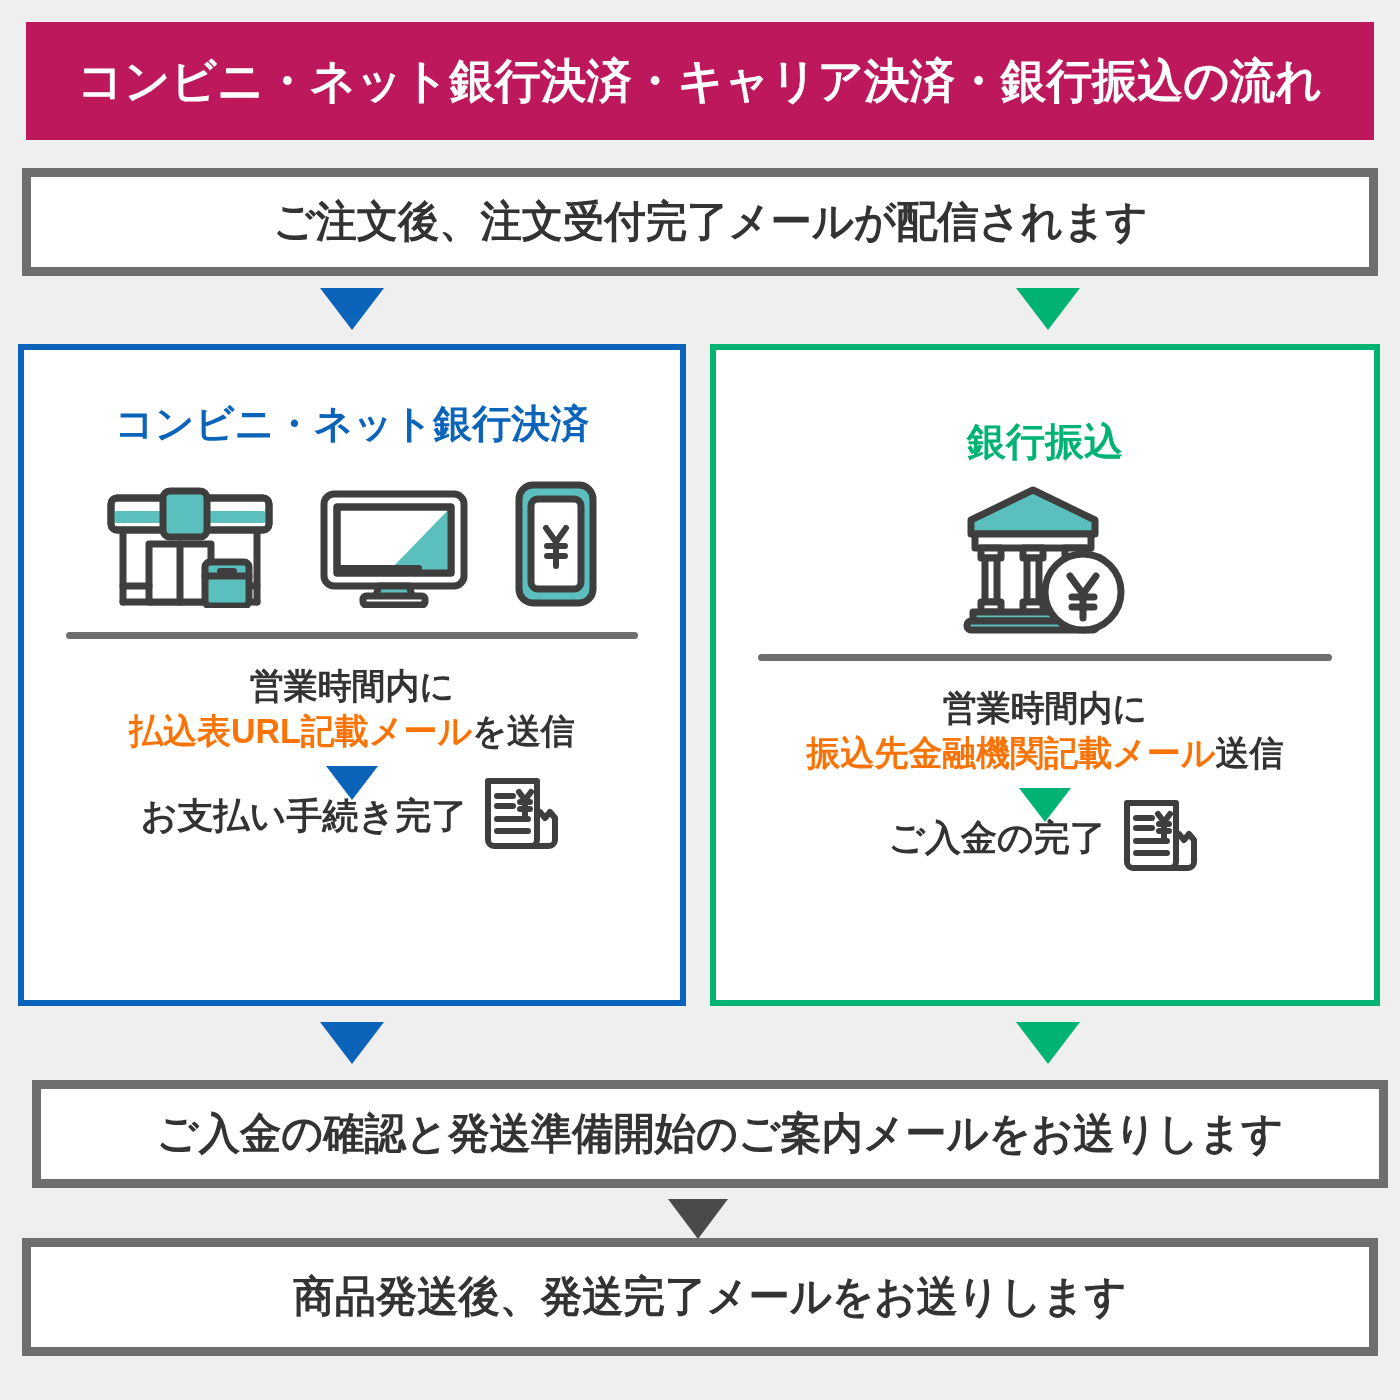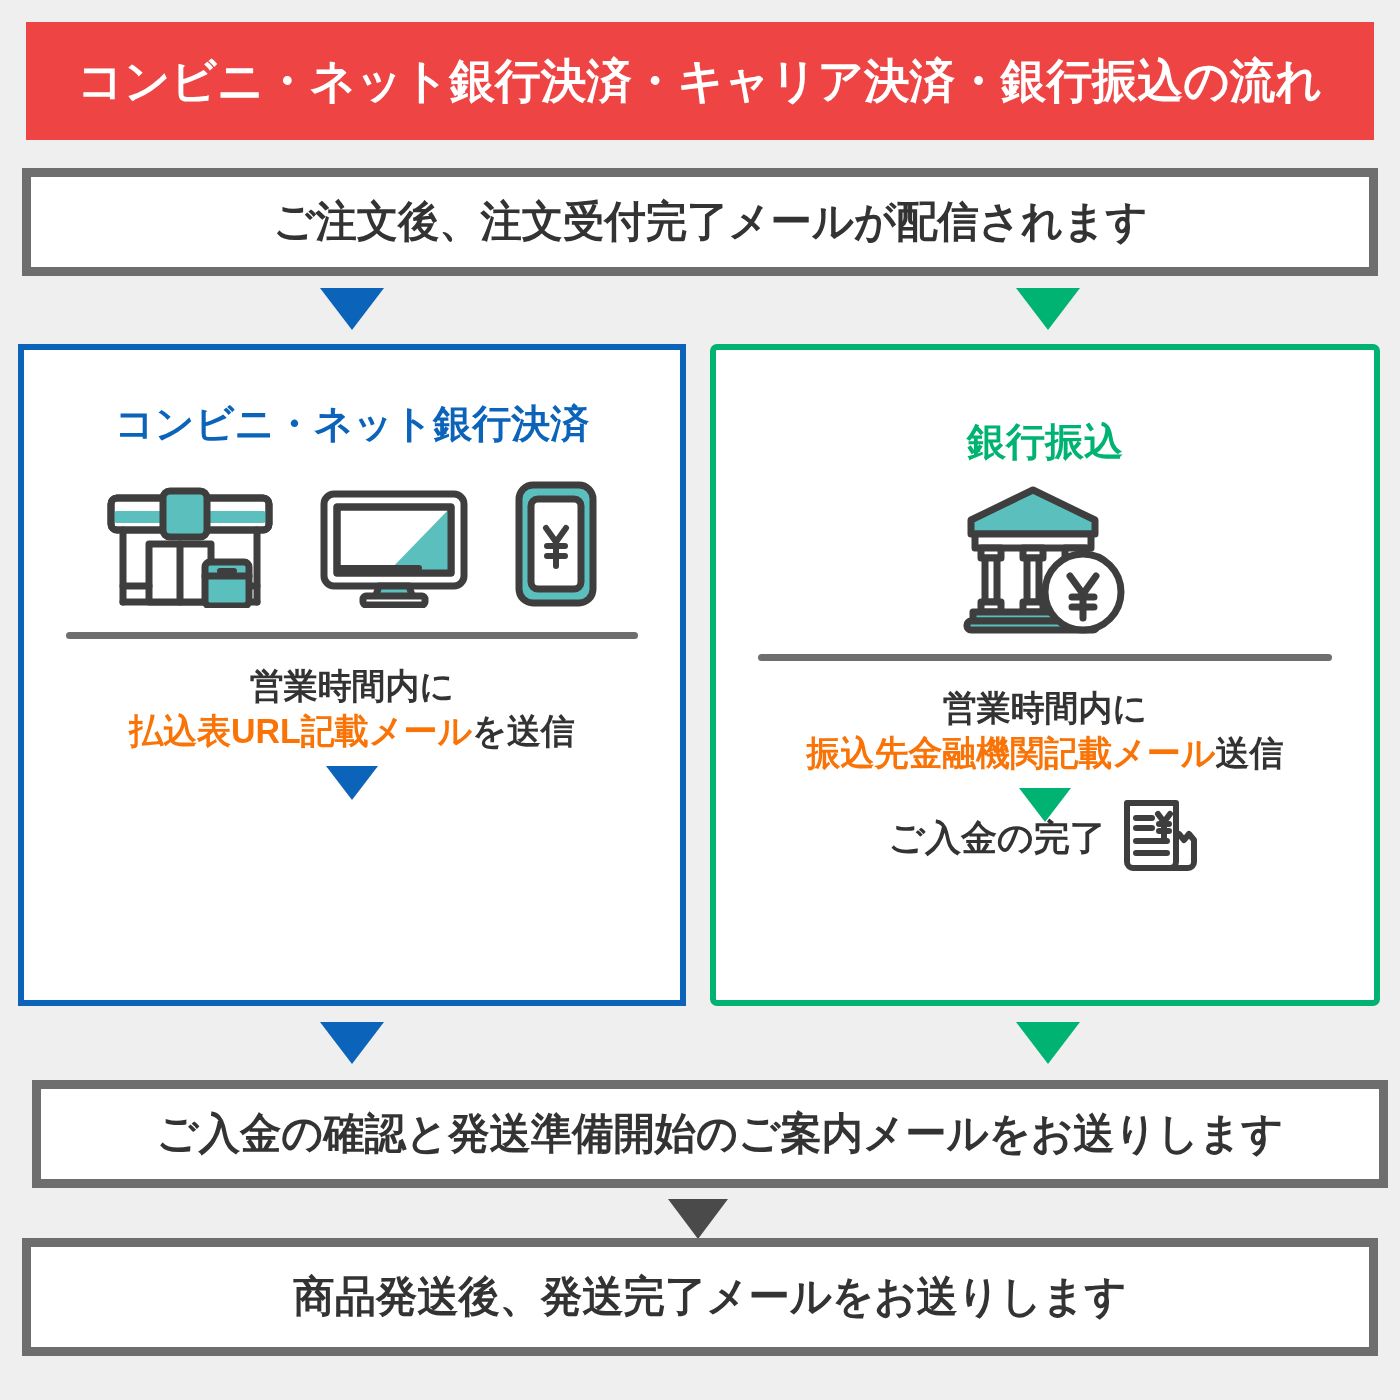--- a/index.html
+++ b/index.html
@@ -15,21 +15,21 @@
     position: relative;
   }
 
   
   .title-bar {
     position: absolute;
     left: 26px;
     top: 22px;
     width: 1348px;
     height: 118px;
-    background: #ef4444;
+    background: #be185d;
     display: flex;
     align-items: center;
     justify-content: center;
   }
   .title-bar .title-text {
     color: #ffffff;
     font-size: 47px;
     font-weight: bold;
     letter-spacing: 0px;
     white-space: nowrap;
@@ -95,21 +95,21 @@
   
   .method-panel {
     position: absolute;
     top: 344px;
     height: 662px;
     background: #ffffff;
     box-sizing: border-box;
     border: 6px solid #0b63ba;
   }
   #panel-cvs   { left: 18px;  width: 668px; border-color: #0b63ba; }
-  #panel-bank  { left: 710px; width: 670px; border-color: #00b373; border-radius: 7px; }
+  #panel-bank  { left: 710px; width: 670px; border-color: #00b373; }
 
   .panel-heading {
     text-align: center;
     font-weight: bold;
     font-size: 39px;
     line-height: 1.12;
     white-space: nowrap;
   }
   #panel-cvs .panel-heading {
     color: #0b63ba;
@@ -248,20 +248,34 @@
   <div class="panel-body">
     <div class="line">営業時間内に</div>
     <div class="line">
       <span class="hl">払込表URL記載メール</span><span>を送信</span>
     </div>
 
     <div class="arrow-wrap">
       <span class="arrow-small blue"></span>
     </div>
 
+    <div class="final-row">
+      <span class="final-text">お支払い手続き完了</span>
+      <span>
+        <svg width="84" height="82" viewBox="0 0 84 82" fill="none">
+          <g stroke="#3e3e3e" stroke-width="6" stroke-linejoin="round" stroke-linecap="round" fill="none">
+            <path d="M56 44 L61 38 L66 44 L71 38 L76 44 V66 a6 6 0 0 1 -6 6 H52"></path>
+            <path d="M9 7 H58 V66 a6 6 0 0 1 -6 6 H15 a6 6 0 0 1 -6 -6 Z" fill="#ffffff"></path>
+            <path d="M18 22 H34 M18 32 H34"></path>
+            <path d="M40 18 L46 26 L52 18 M41 28 H51 M41 35 H51 M46 26 V42"></path>
+            <path d="M18 45 H49 M18 57 H49"></path>
+          </g>
+        </svg>
+      </span>
+    </div>
   </div>
 </div>
 
 <div class="method-panel" id="panel-bank">
 
   <div class="panel-heading">
     <span>銀行振込</span>
   </div>
 
   <div class="icon-row">

